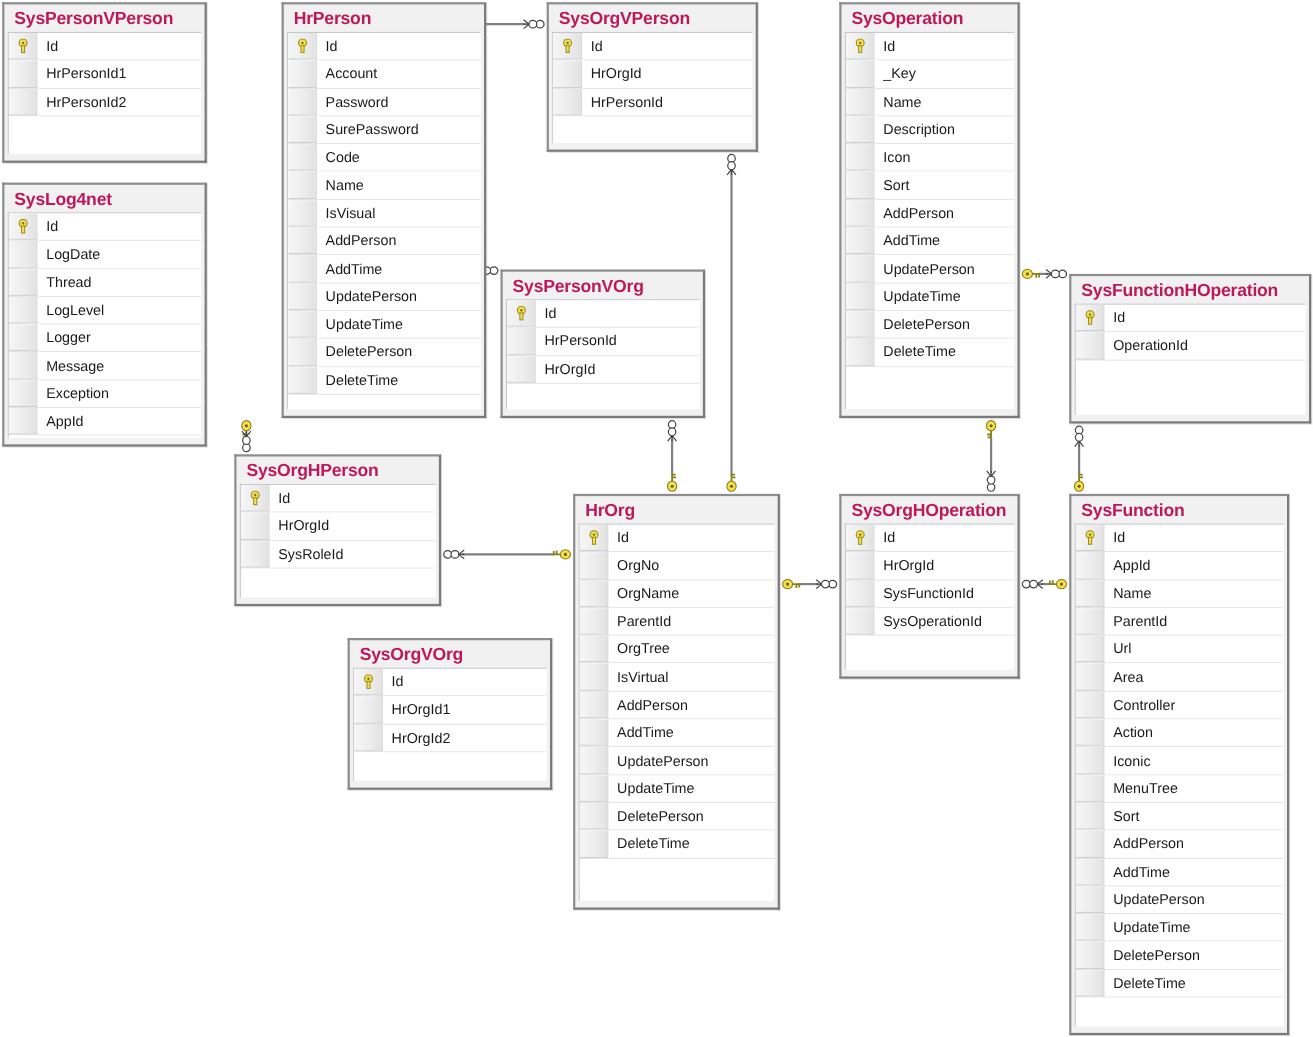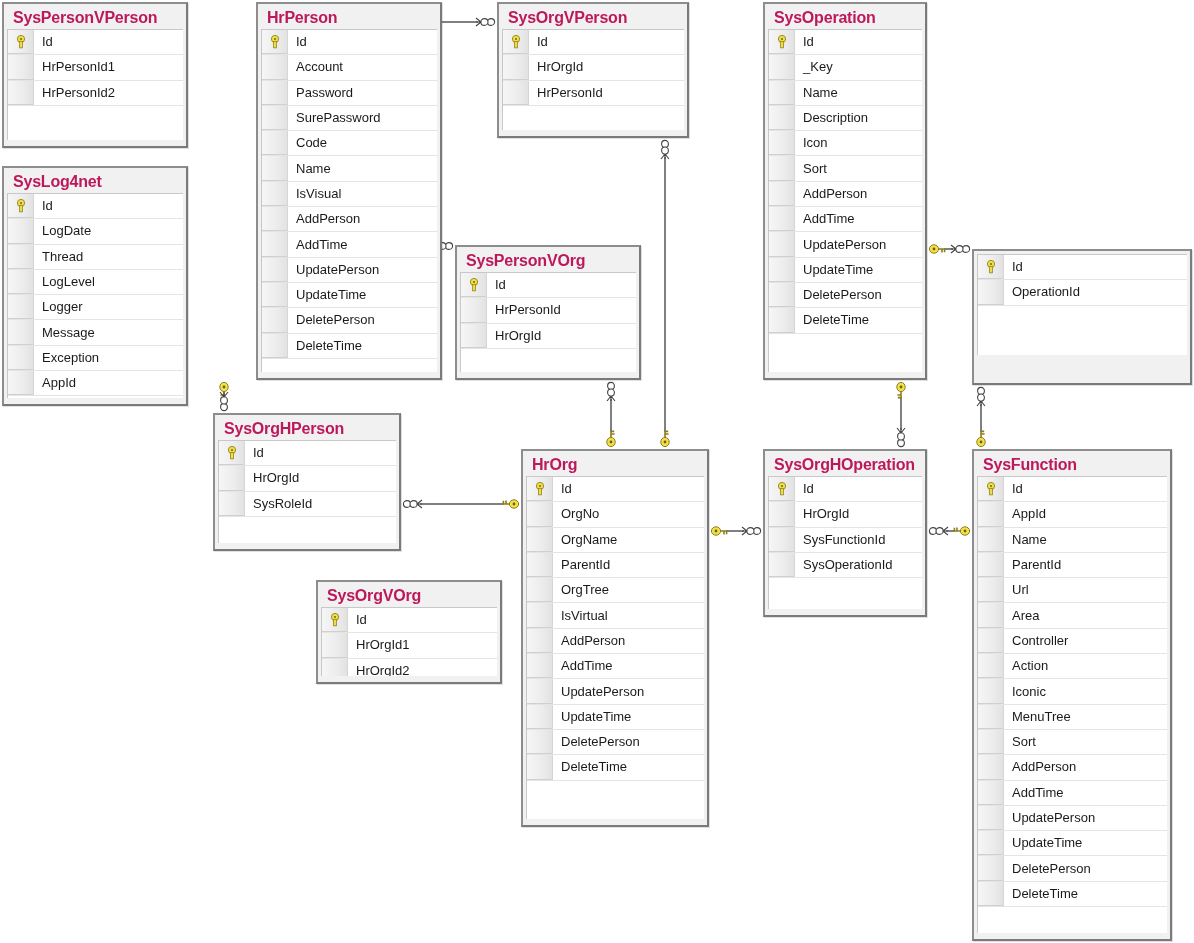--- a/index.html
+++ b/index.html
@@ -471,20 +471,21 @@
           <div class="field-row">
             <div class="field-gutter"></div>
             <div class="field-name">DeleteTime</div>
           </div>
           <div class="field-row filler">
             <div class="field-gutter"></div>
           </div>
         </div>
       </div>
       <div class="table-box" style="left: 972px; top: 249px; width: 220px; height: 136px;">
+        <div class="table-title">SysFunctionHOperation</div>
         <div class="field-list">
           <div class="field-row">
             <div class="field-gutter">
               <svg class="key-icon" width="12" height="14" viewBox="0 0 12 14">
                 <ellipse cx="6" cy="4" rx="3.6" ry="3.6" fill="#f2e14c" stroke="#9a8b20" stroke-width="1"></ellipse>
                 <rect x="4.6" y="6.4" width="2.8" height="6.4" fill="#f2e14c" stroke="#9a8b20" stroke-width="0.9"></rect>
                 <circle cx="6" cy="4" r="1.1" fill="#7d6f16"></circle>
               </svg>
             </div>
             <div class="field-name">Id</div>
@@ -717,21 +718,21 @@
           </div>
           <div class="field-row">
             <div class="field-gutter"></div>
             <div class="field-name">DeleteTime</div>
           </div>
           <div class="field-row filler">
             <div class="field-gutter"></div>
           </div>
         </div>
       </div>
-      <div class="table-box" style="left: 316px; top: 580px; width: 186px; height: 104px;">
+      <div class="table-box" style="left: 316px; top: 580px; width: 186px; height: 138px;">
         <div class="table-title">SysOrgVOrg</div>
         <div class="field-list">
           <div class="field-row">
             <div class="field-gutter">
               <svg class="key-icon" width="12" height="14" viewBox="0 0 12 14">
                 <ellipse cx="6" cy="4" rx="3.6" ry="3.6" fill="#f2e14c" stroke="#9a8b20" stroke-width="1"></ellipse>
                 <rect x="4.6" y="6.4" width="2.8" height="6.4" fill="#f2e14c" stroke="#9a8b20" stroke-width="0.9"></rect>
                 <circle cx="6" cy="4" r="1.1" fill="#7d6f16"></circle>
               </svg>
             </div>

